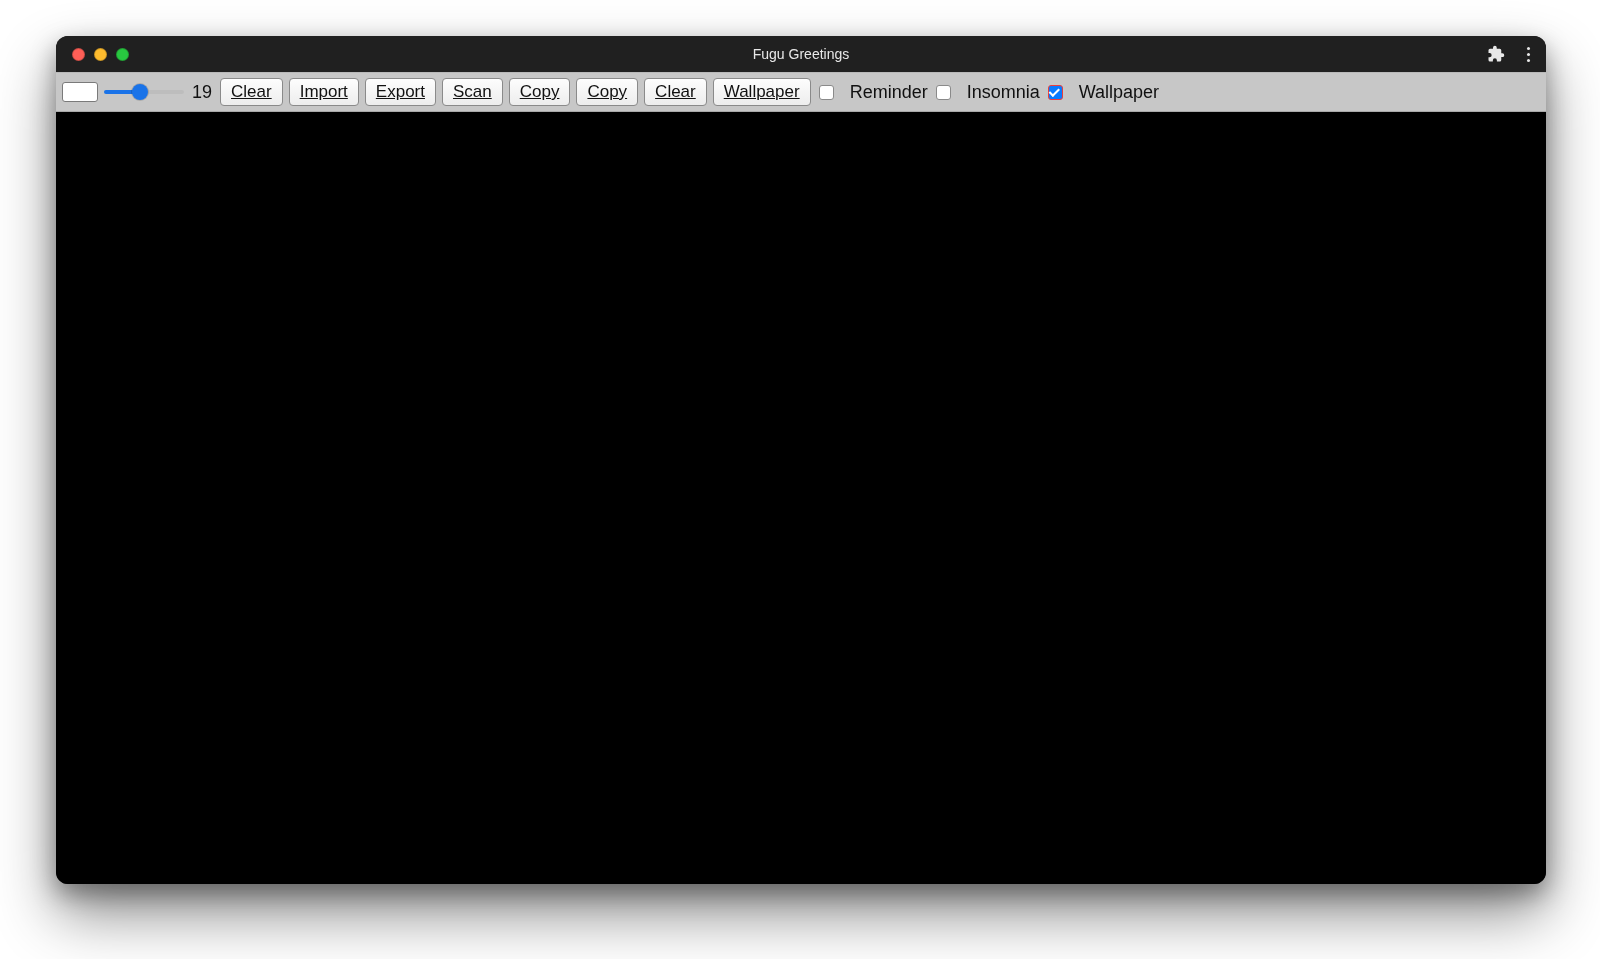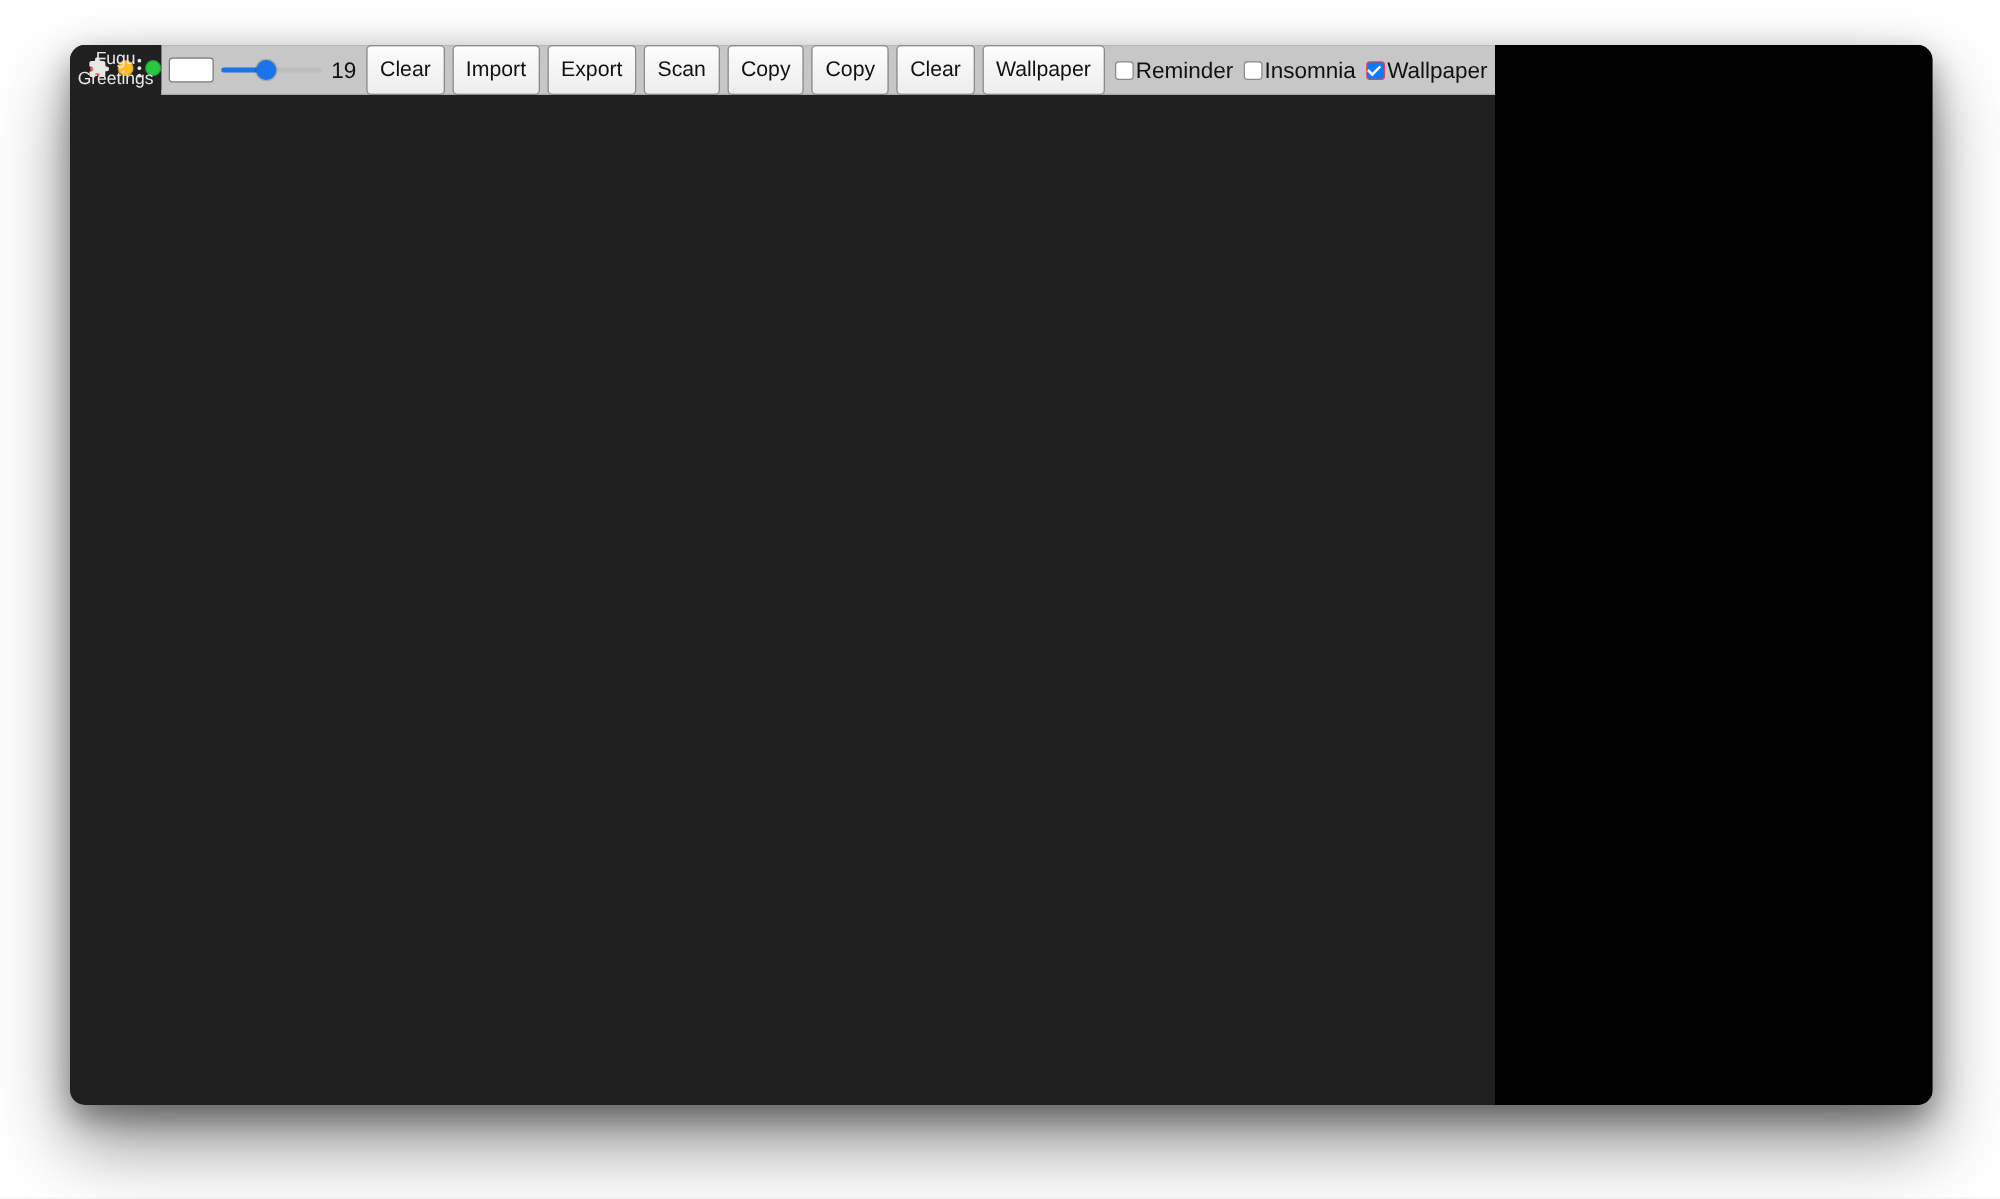--- a/index.html
+++ b/index.html
@@ -24,20 +24,21 @@
     position: absolute;
     top: 36px;
     left: 56px;
     width: 1490px;
     height: 848px;
     background: #1f1f1f;
     border-radius: 12px;
     box-shadow: 0 30px 60px rgba(0,0,0,0.45), 0 10px 25px rgba(0,0,0,0.35);
     overflow: hidden;
     display: flex;
+    flex-direction: column;
   }
   
   .titlebar {
     height: 36px;
     background: #202020;
     display: flex;
     align-items: center;
     position: relative;
     flex: 0 0 auto;
   }
@@ -128,35 +129,36 @@
     border-radius: 50%;
     box-shadow: 0 0 0 1px rgba(0,0,0,0.15);
   }
   .slider-value {
     font-size: 18px;
     color: #111;
     margin-left: 2px;
     margin-right: 2px;
   }
   .btn {
-    height: 40px;
+    height: 28px;
     padding: 0 10px;
     background: linear-gradient(#fdfdfd,#ededed);
     border: 1px solid #8a8a8a;
     border-radius: 4px;
     font-size: 17px;
     color: #111;
     display: inline-flex;
     align-items: center;
     cursor: pointer;
+    text-decoration: underline;
   }
   .chk-wrap {
     display: inline-flex;
     align-items: center;
-    gap: 2px;
+    gap: 16px;
     margin-left: 2px;
   }
   .chk {
     width: 15px; height: 15px;
     background: #fff;
     border: 1.5px solid #8a8a8a;
     border-radius: 3px;
     display: inline-flex;
     align-items: center;
     justify-content: center;

